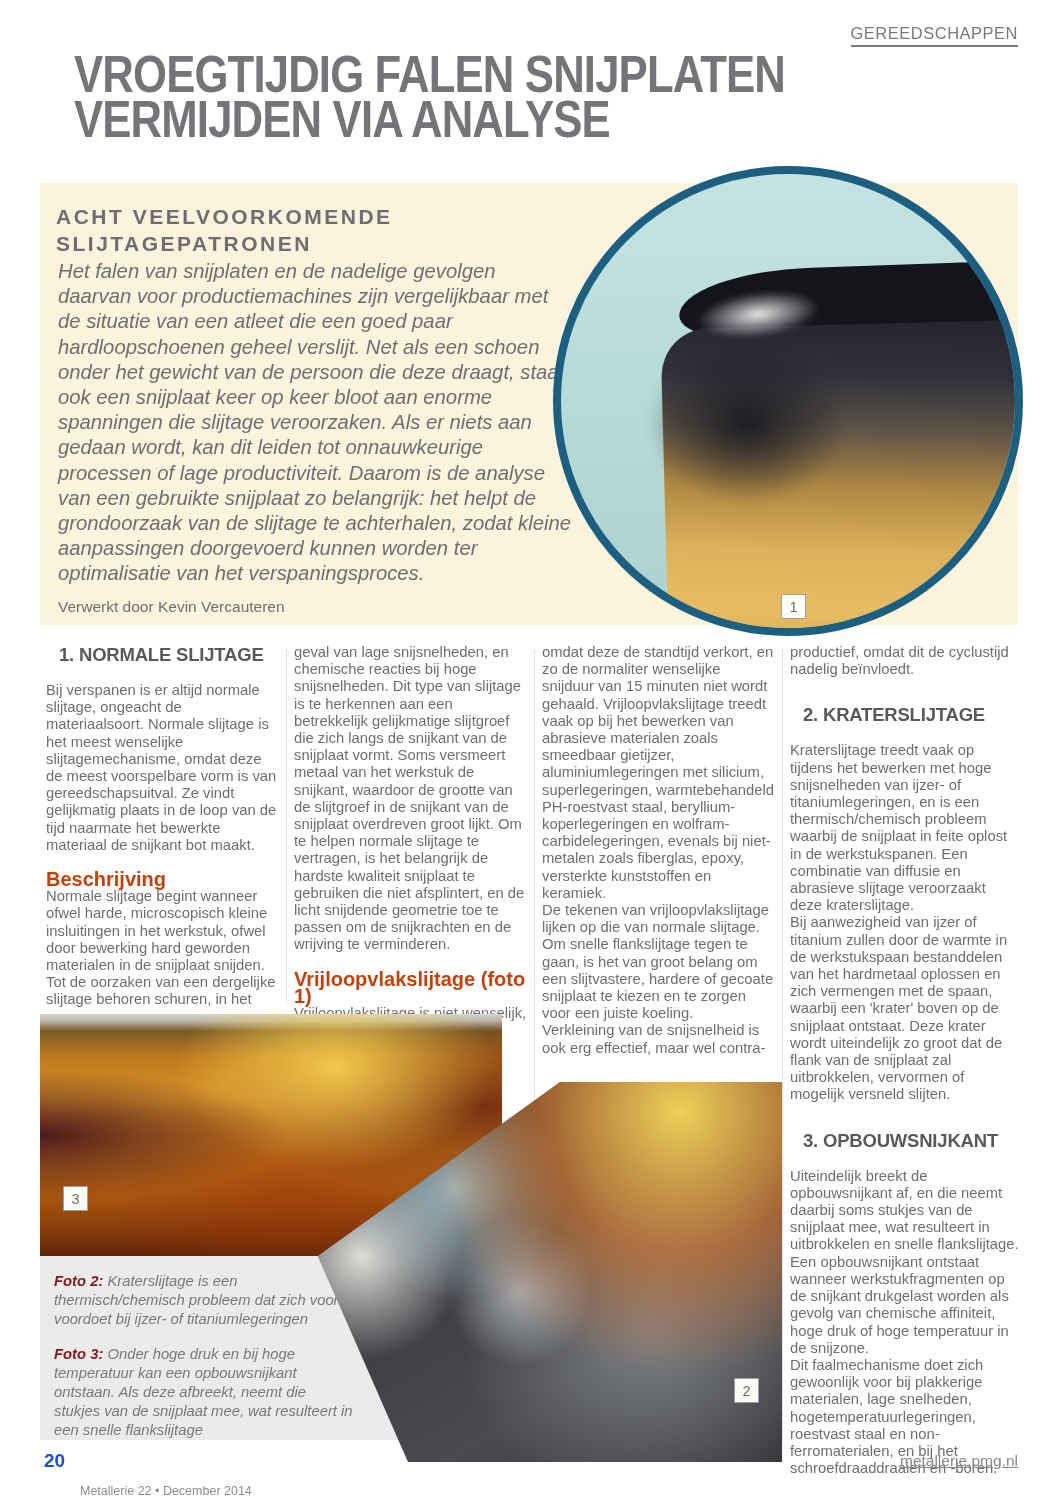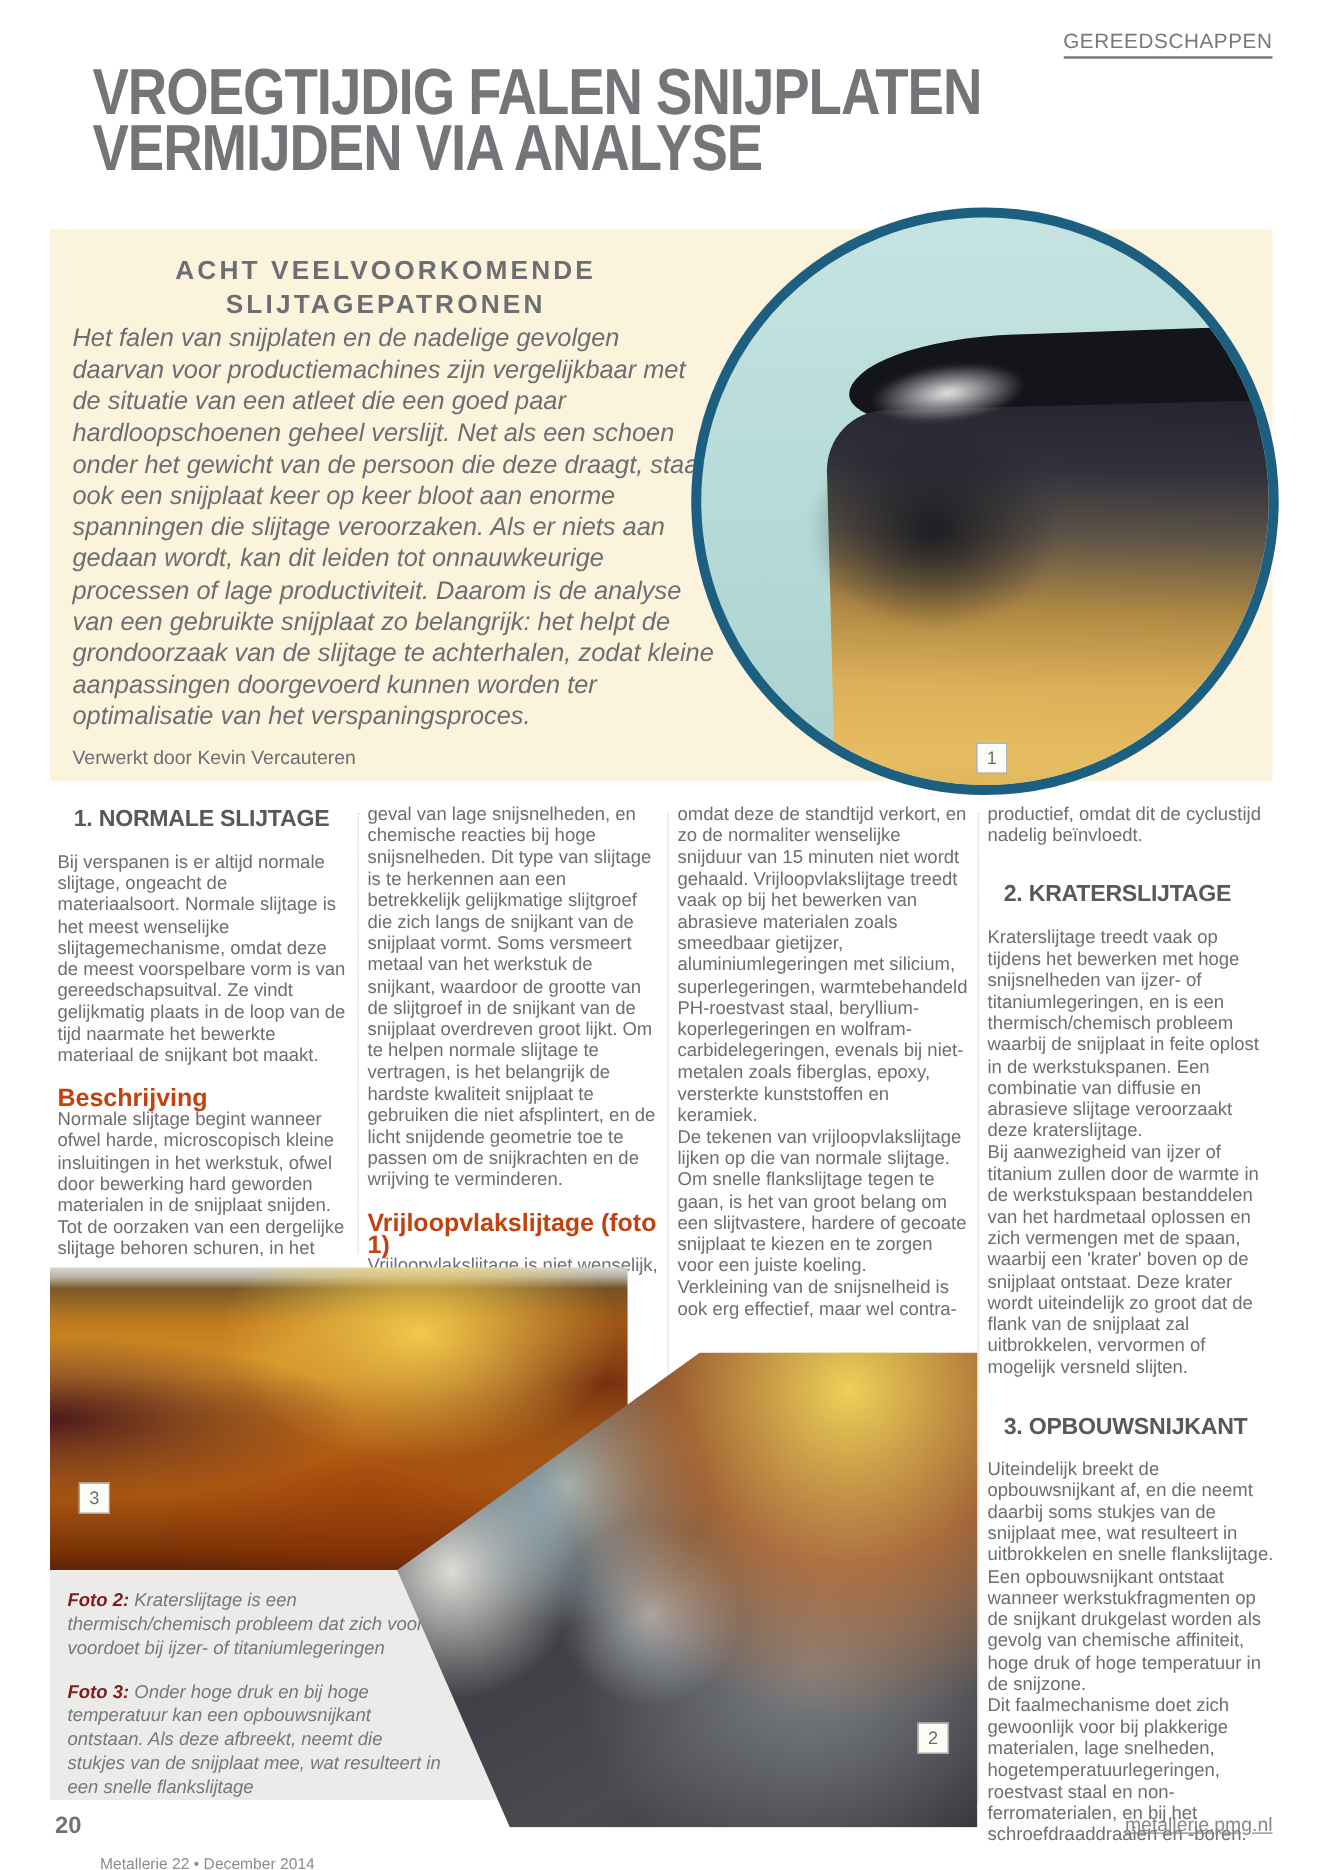--- a/index.html
+++ b/index.html
@@ -21,21 +21,21 @@
     white-space:nowrap;
     margin-left:30px;
   }
   .main-title span { display:inline-block; transform:scaleX(.84); transform-origin:left center; }
   
   .intro-box {
     position:absolute; left:40px; top:183px; width:978px; height:442px;
     background:#fbf3dc;
   }
   .intro-heading {
-    position:absolute; left:16px; top:20px; width:505px; text-align:center;
+    position:absolute; left:16px; top:20px; width:505px; text-align:left;
     font-size:21px; font-weight:bold; letter-spacing:2.5px; line-height:27px;
     color:#6d6e71;
   }
   .intro-body {
     position:absolute; left:18px; top:76px; width:515px;
     font-style:italic; font-size:20.3px; line-height:25.2px; color:#6d6e71;
   }
   .intro-byline {
     position:absolute; left:18px; top:415px;
     font-size:15.5px; color:#6d6e71;
@@ -110,21 +110,21 @@
     clip-path:polygon(52.5% 0, 100% 0, 100% 100%, 19.9% 100%, 0.6% 45.8%);
     background:
       radial-gradient(circle at 78% 8%, rgba(248,216,90,.95) 0%, rgba(222,120,40,.6) 28%, rgba(222,120,40,0) 52%),
       radial-gradient(circle at 30% 28%, rgba(190,225,235,.75) 0%, rgba(190,225,235,0) 26%),
       radial-gradient(circle at 44% 55%, rgba(235,242,246,.55) 0%, rgba(235,242,246,0) 22%),
       radial-gradient(circle at 10% 46%, rgba(238,238,232,.9) 0%, rgba(238,238,232,0) 22%),
       radial-gradient(circle at 72% 66%, rgba(128,132,138,.9) 0%, rgba(128,132,138,0) 45%),
       linear-gradient(150deg,#2e2e33 0%,#3c3c42 40%,#4a4b51 70%,#35353a 100%);
   }
   
-  .footer-pagenum { position:absolute; left:44px; top:1450px; font-size:19px; font-weight:bold; color:#737373; }
+  .footer-pagenum { position:absolute; left:44px; top:1450px; font-size:19px; font-weight:bold; color:#1d4ed8; }
   .footer-issue { position:absolute; left:80px; top:1457px; font-size:12.5px; color:#8a8c8f;margin-top:27px; }
   .footer-link {
     position:absolute; right:40px; top:1452px; font-size:15.5px; color:#85878a;
     text-decoration:underline; cursor:pointer;
   }
 </style>
 </head>
 <body>
 
 <div class="page">

